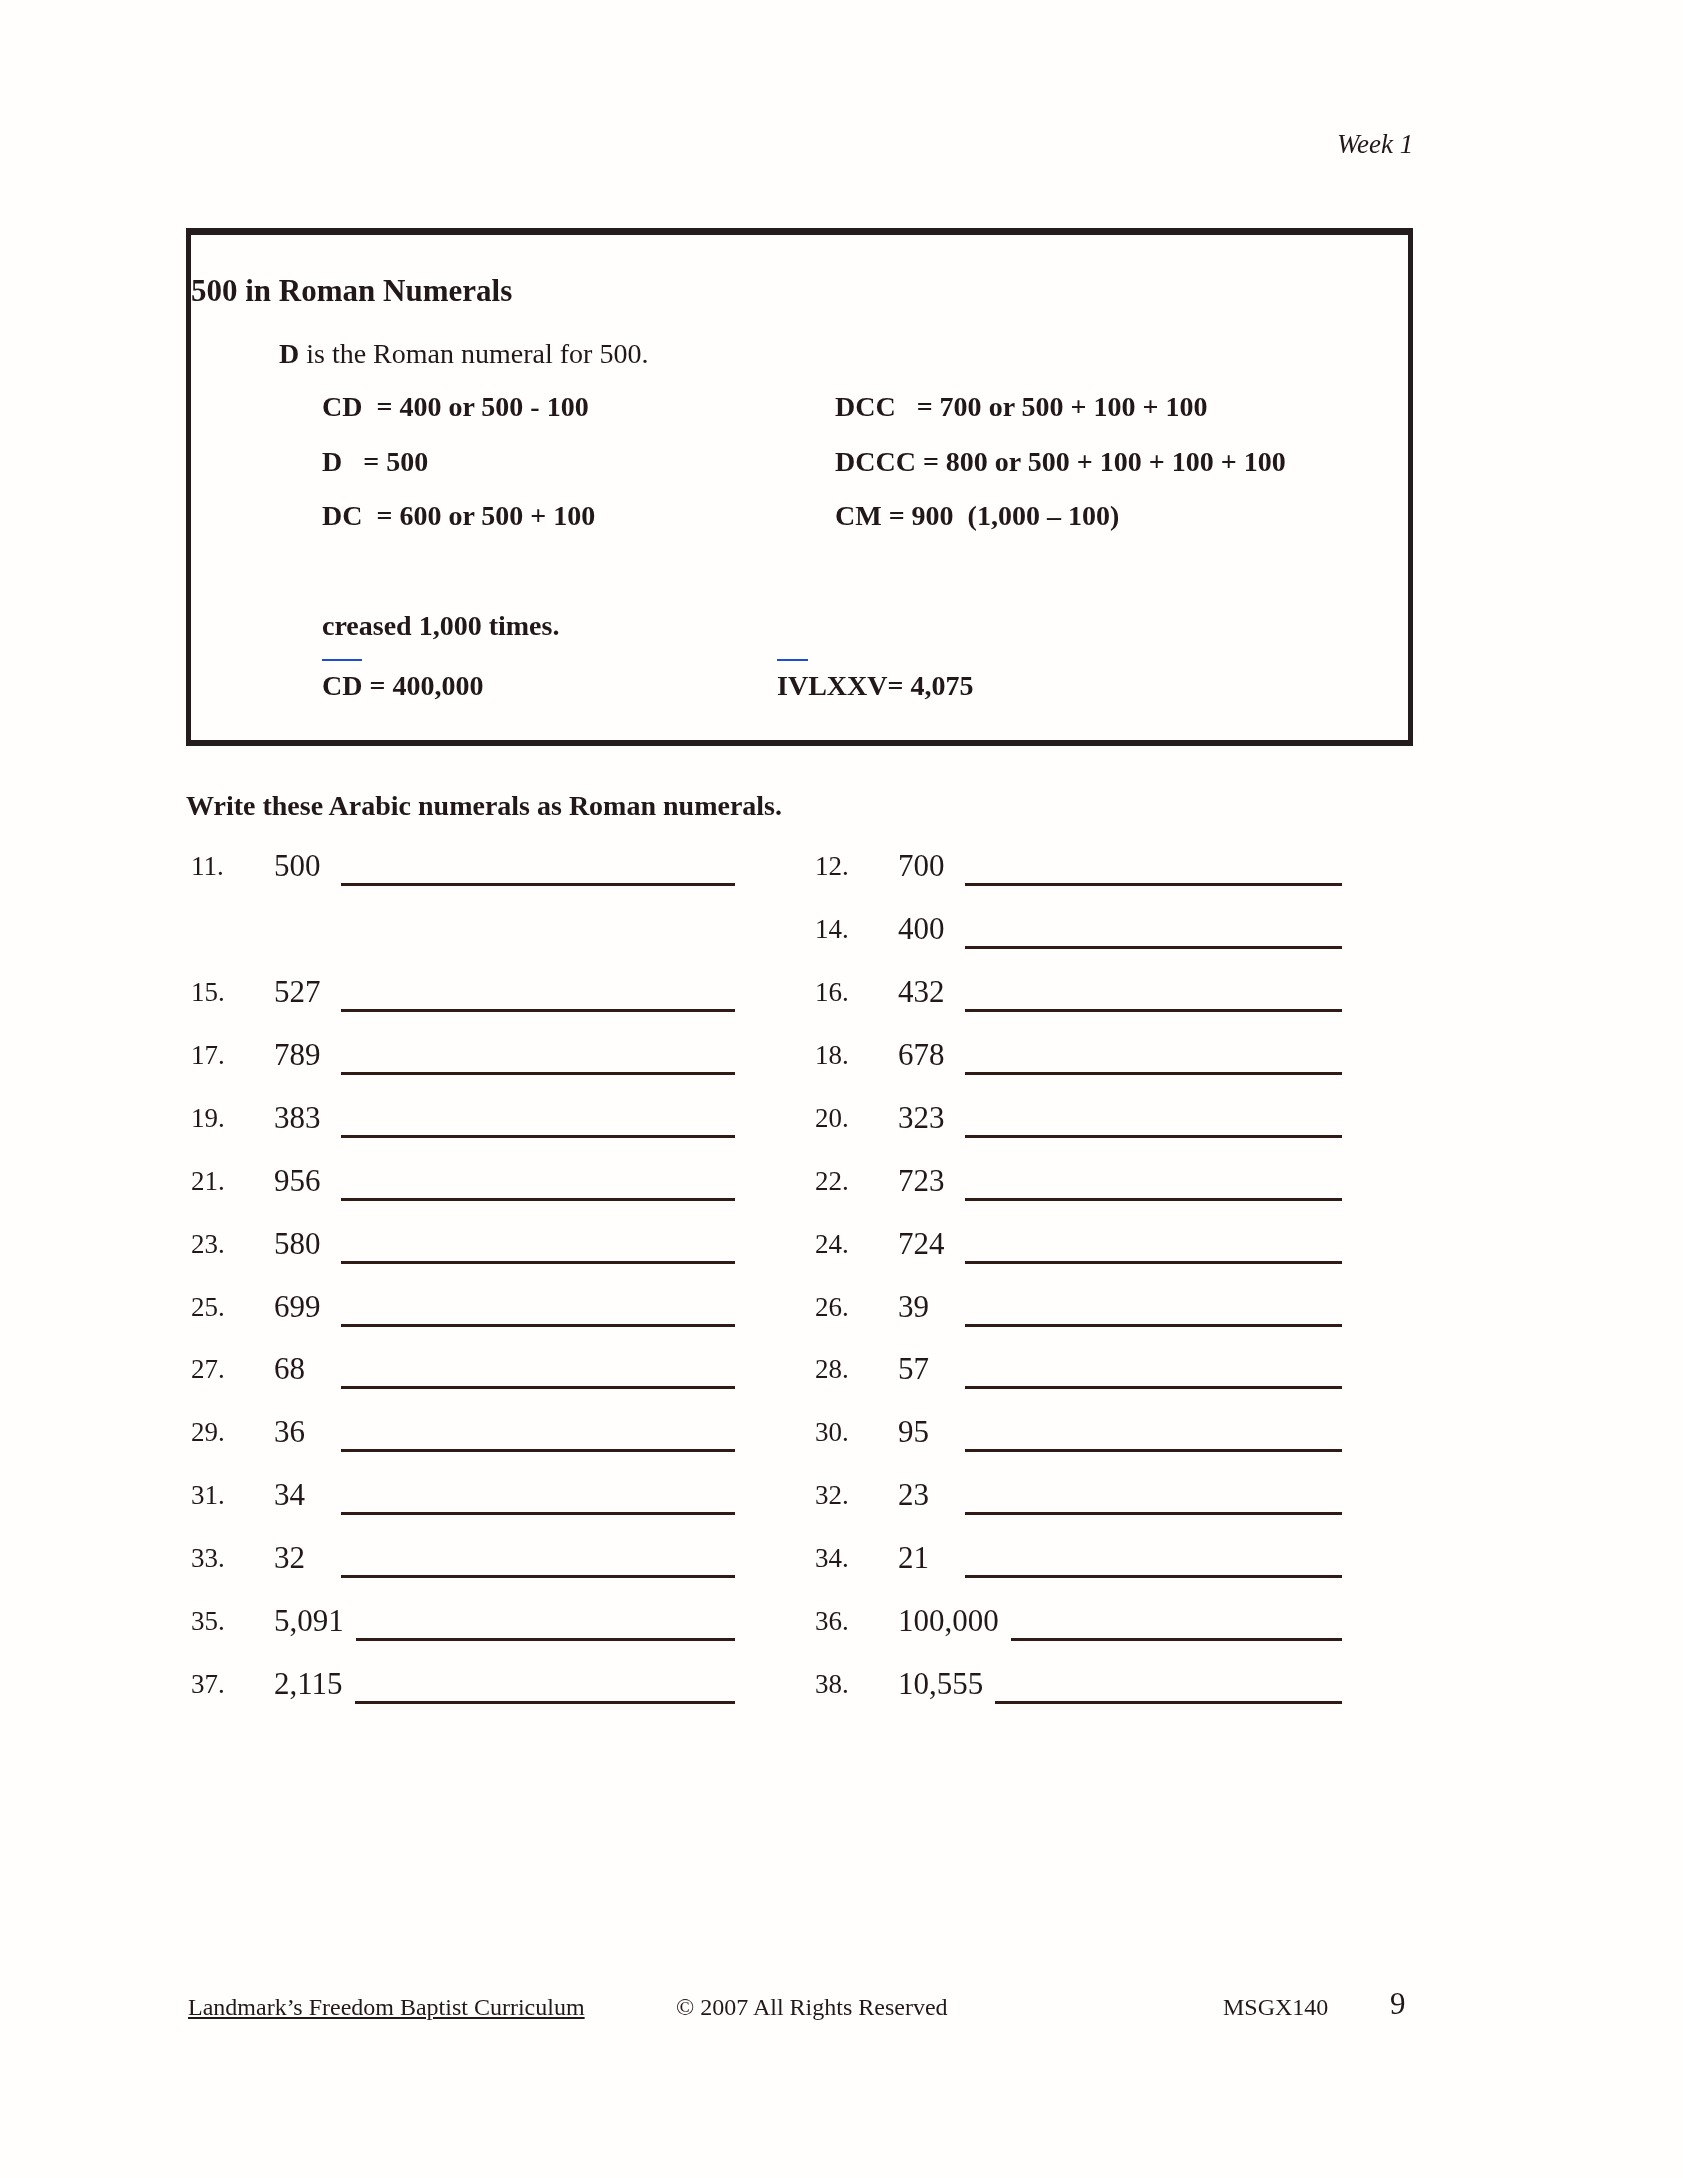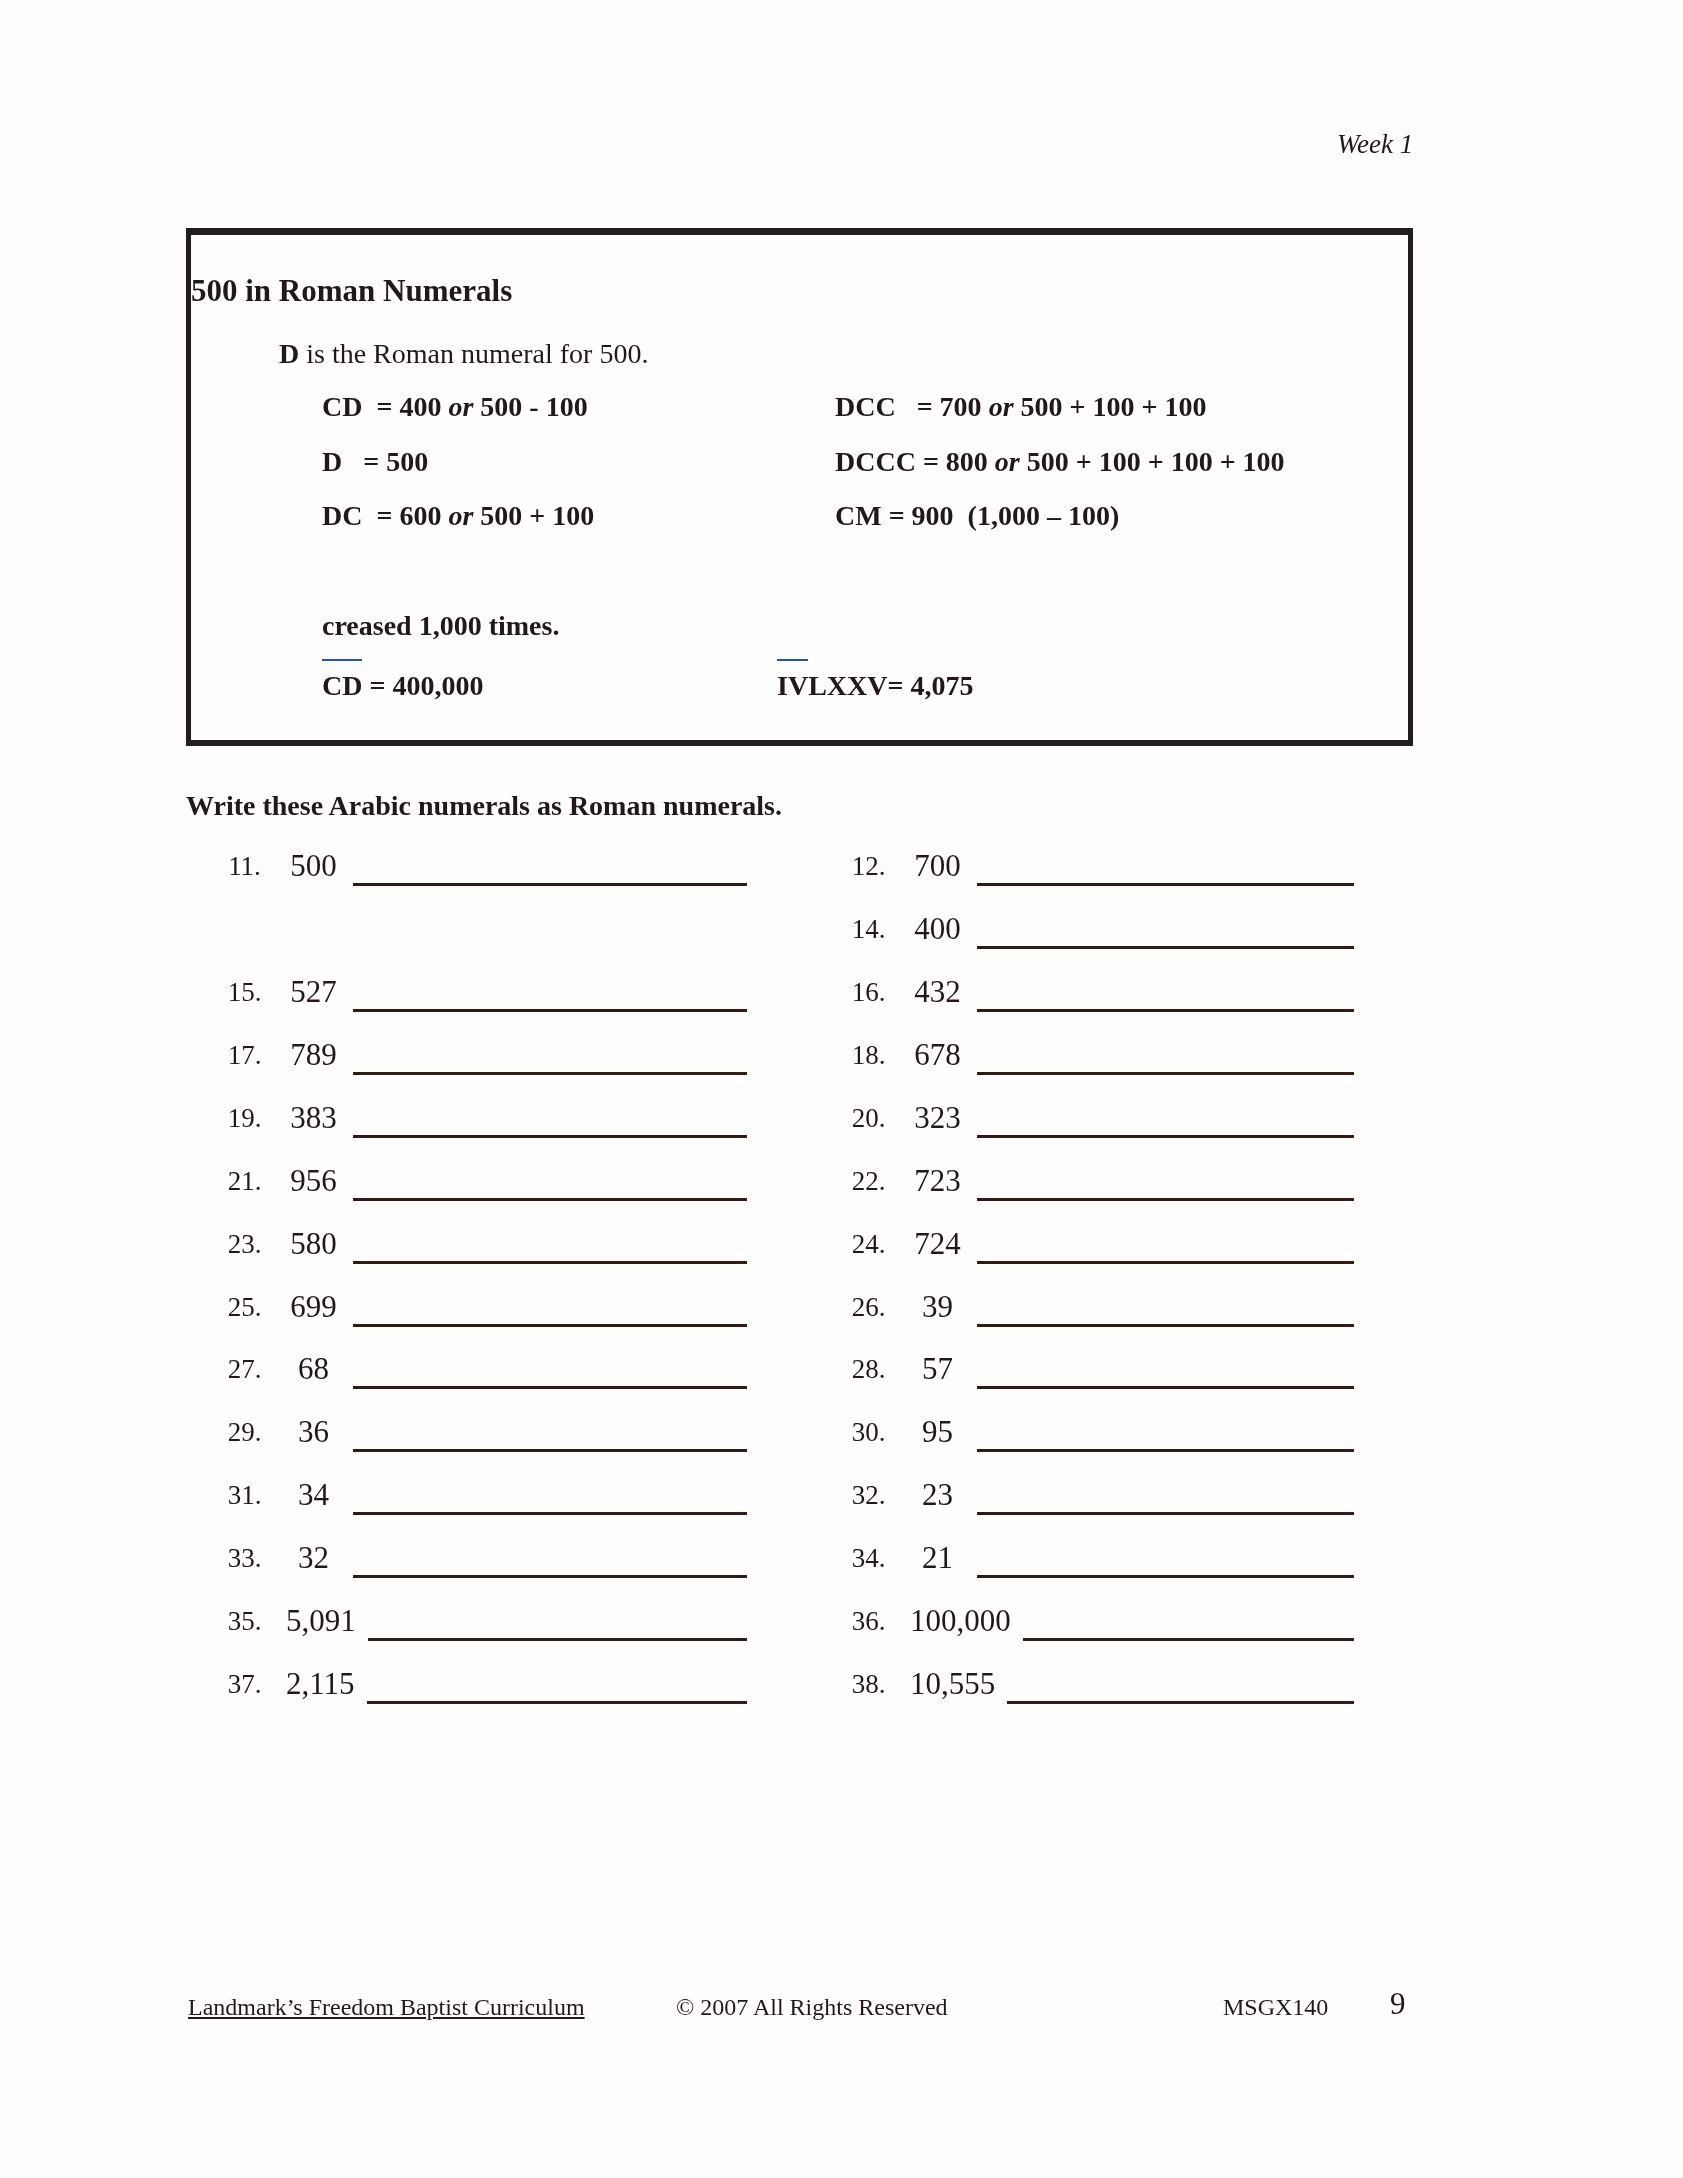--- a/index.html
+++ b/index.html
@@ -27,40 +27,40 @@
   .box-intro {
     position:absolute; left:88px; top:103px; font-size:28px;
   }
   .box-intro .lead { font-weight:bold; }
   .eq {
     position:absolute; font-weight:bold; font-size:28px; white-space:pre;
   }
   .eq-left  { left:131px; }
   .eq-right { left:644px; }
   .seg { white-space:pre; }
-  .seg-i { font-style:italic; }
+  .seg-i { }
   .remember {
     position:absolute; left:131px; width:1049px;
     font-weight:bold; font-size:28px; white-space:pre;
   }
   .example {
     position:absolute; font-weight:bold; font-size:28px; white-space:pre;
   }
   .example-left  { left:131px; top:424px; }
   .example-right { left:586px; top:424px; }
   .obar {
     display:inline-block; border-top:2px solid #1d4ed8;
     padding-top:10px; line-height:1.05;
   }
   
   .instruction {
     position:absolute; left:186px; top:790px;
     font-weight:bold; font-size:28px;
   }
-  .prob-row { position:absolute; left:12px; width:1447px; height:44px;text-align:center; }
+  .prob-row { position:absolute; left:0; width:1447px; height:44px; }
   .cell {
     position:absolute; top:0; display:flex; align-items:flex-end; height:42px;
   }
   .cell-left  { left:191px; width:544px; }
   .cell-right { left:815px; width:527px; }
   .pnum {
     width:83px; font-size:27px; line-height:40px; flex:0 0 auto;
   }
   .pval {
     min-width:55px; padding-right:12px; font-size:31px; line-height:40px;

